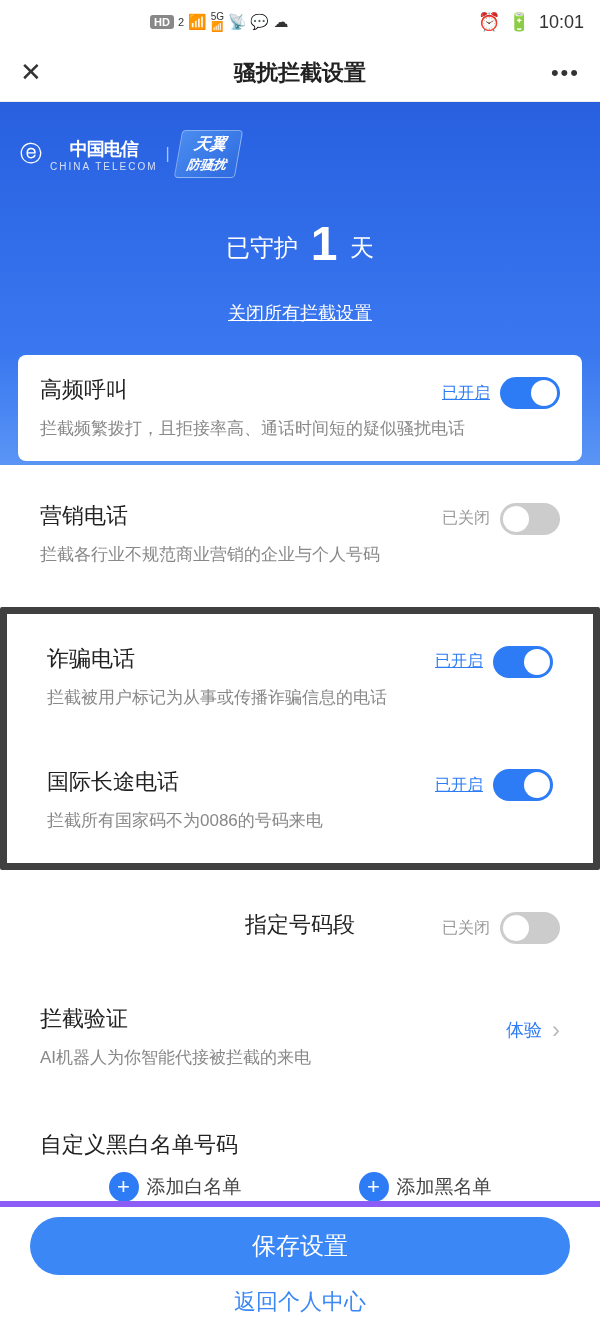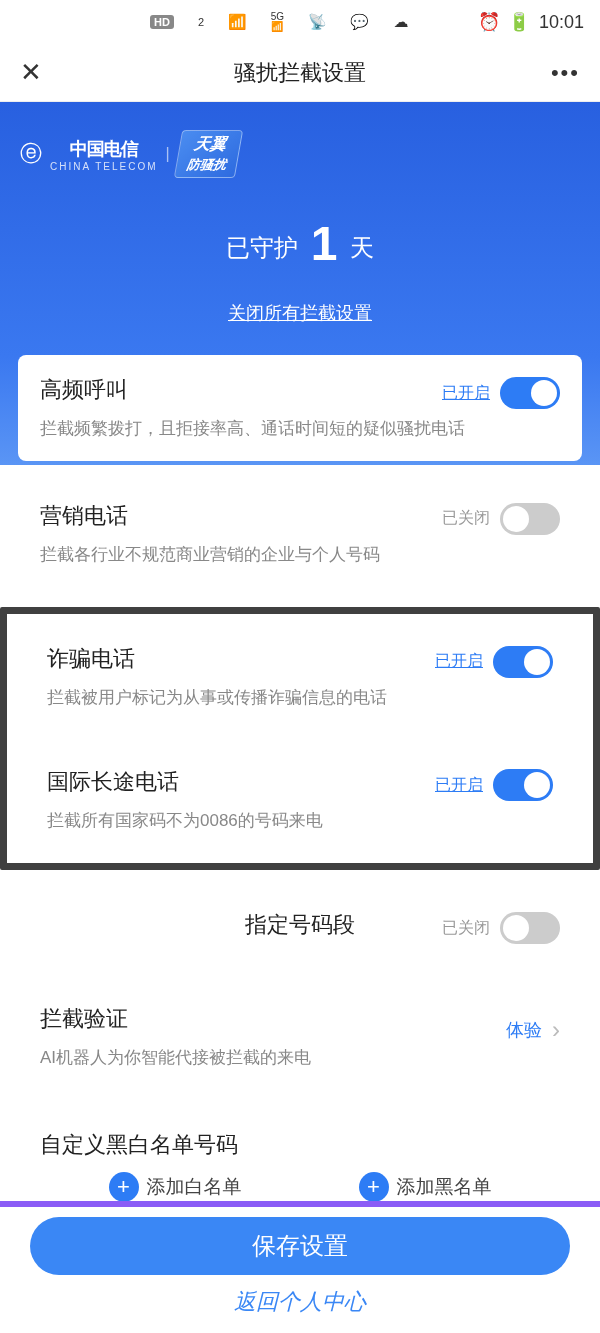--- a/index.html
+++ b/index.html
@@ -25,41 +25,41 @@
   justify-content: flex-end;
   padding: 0 16px;
   font-size: 18px;
   color: #333;
   gap: 8px;
 }
 .status-left {
   position: absolute;
   left: 150px;
   display: flex;
-  gap: 24px;
+  gap: 4px;
   align-items: center;
   font-size: 15px;
 }
 .nav-bar {
   height: 58px;
   display: flex;
   align-items: center;
   justify-content: center;
   position: relative;
   border-bottom: 1px solid #eee;
 }
 .nav-close {
   position: absolute;
   left: 20px;
   font-size: 26px;
   color: #333;
 }
 .nav-title {
   font-size: 22px;
-  font-weight: 400;
+  font-weight: 700;
   color: #222;
 }
 .nav-more {
   position: absolute;
   right: 20px;
   font-size: 22px;
   color: #333;
   letter-spacing: 2px;
 }
 .hero {
@@ -230,21 +230,20 @@
   display: flex;
   align-items: center;
   justify-content: center;
   font-size: 24px;
   margin-bottom: 12px;
 }
 .back-link {
   text-align: center;
   color: #3a87f5;
   font-size: 22px;
-  font-style: italic;
 }
 .hd-badge {
   background: #888;
   color: #fff;
   font-size: 11px;
   padding: 1px 4px;
   border-radius: 3px;
   font-weight: bold;
 }
 .signal-stack { display: inline-flex; flex-direction: column; align-items: center; font-size: 10px; line-height: 1; }

